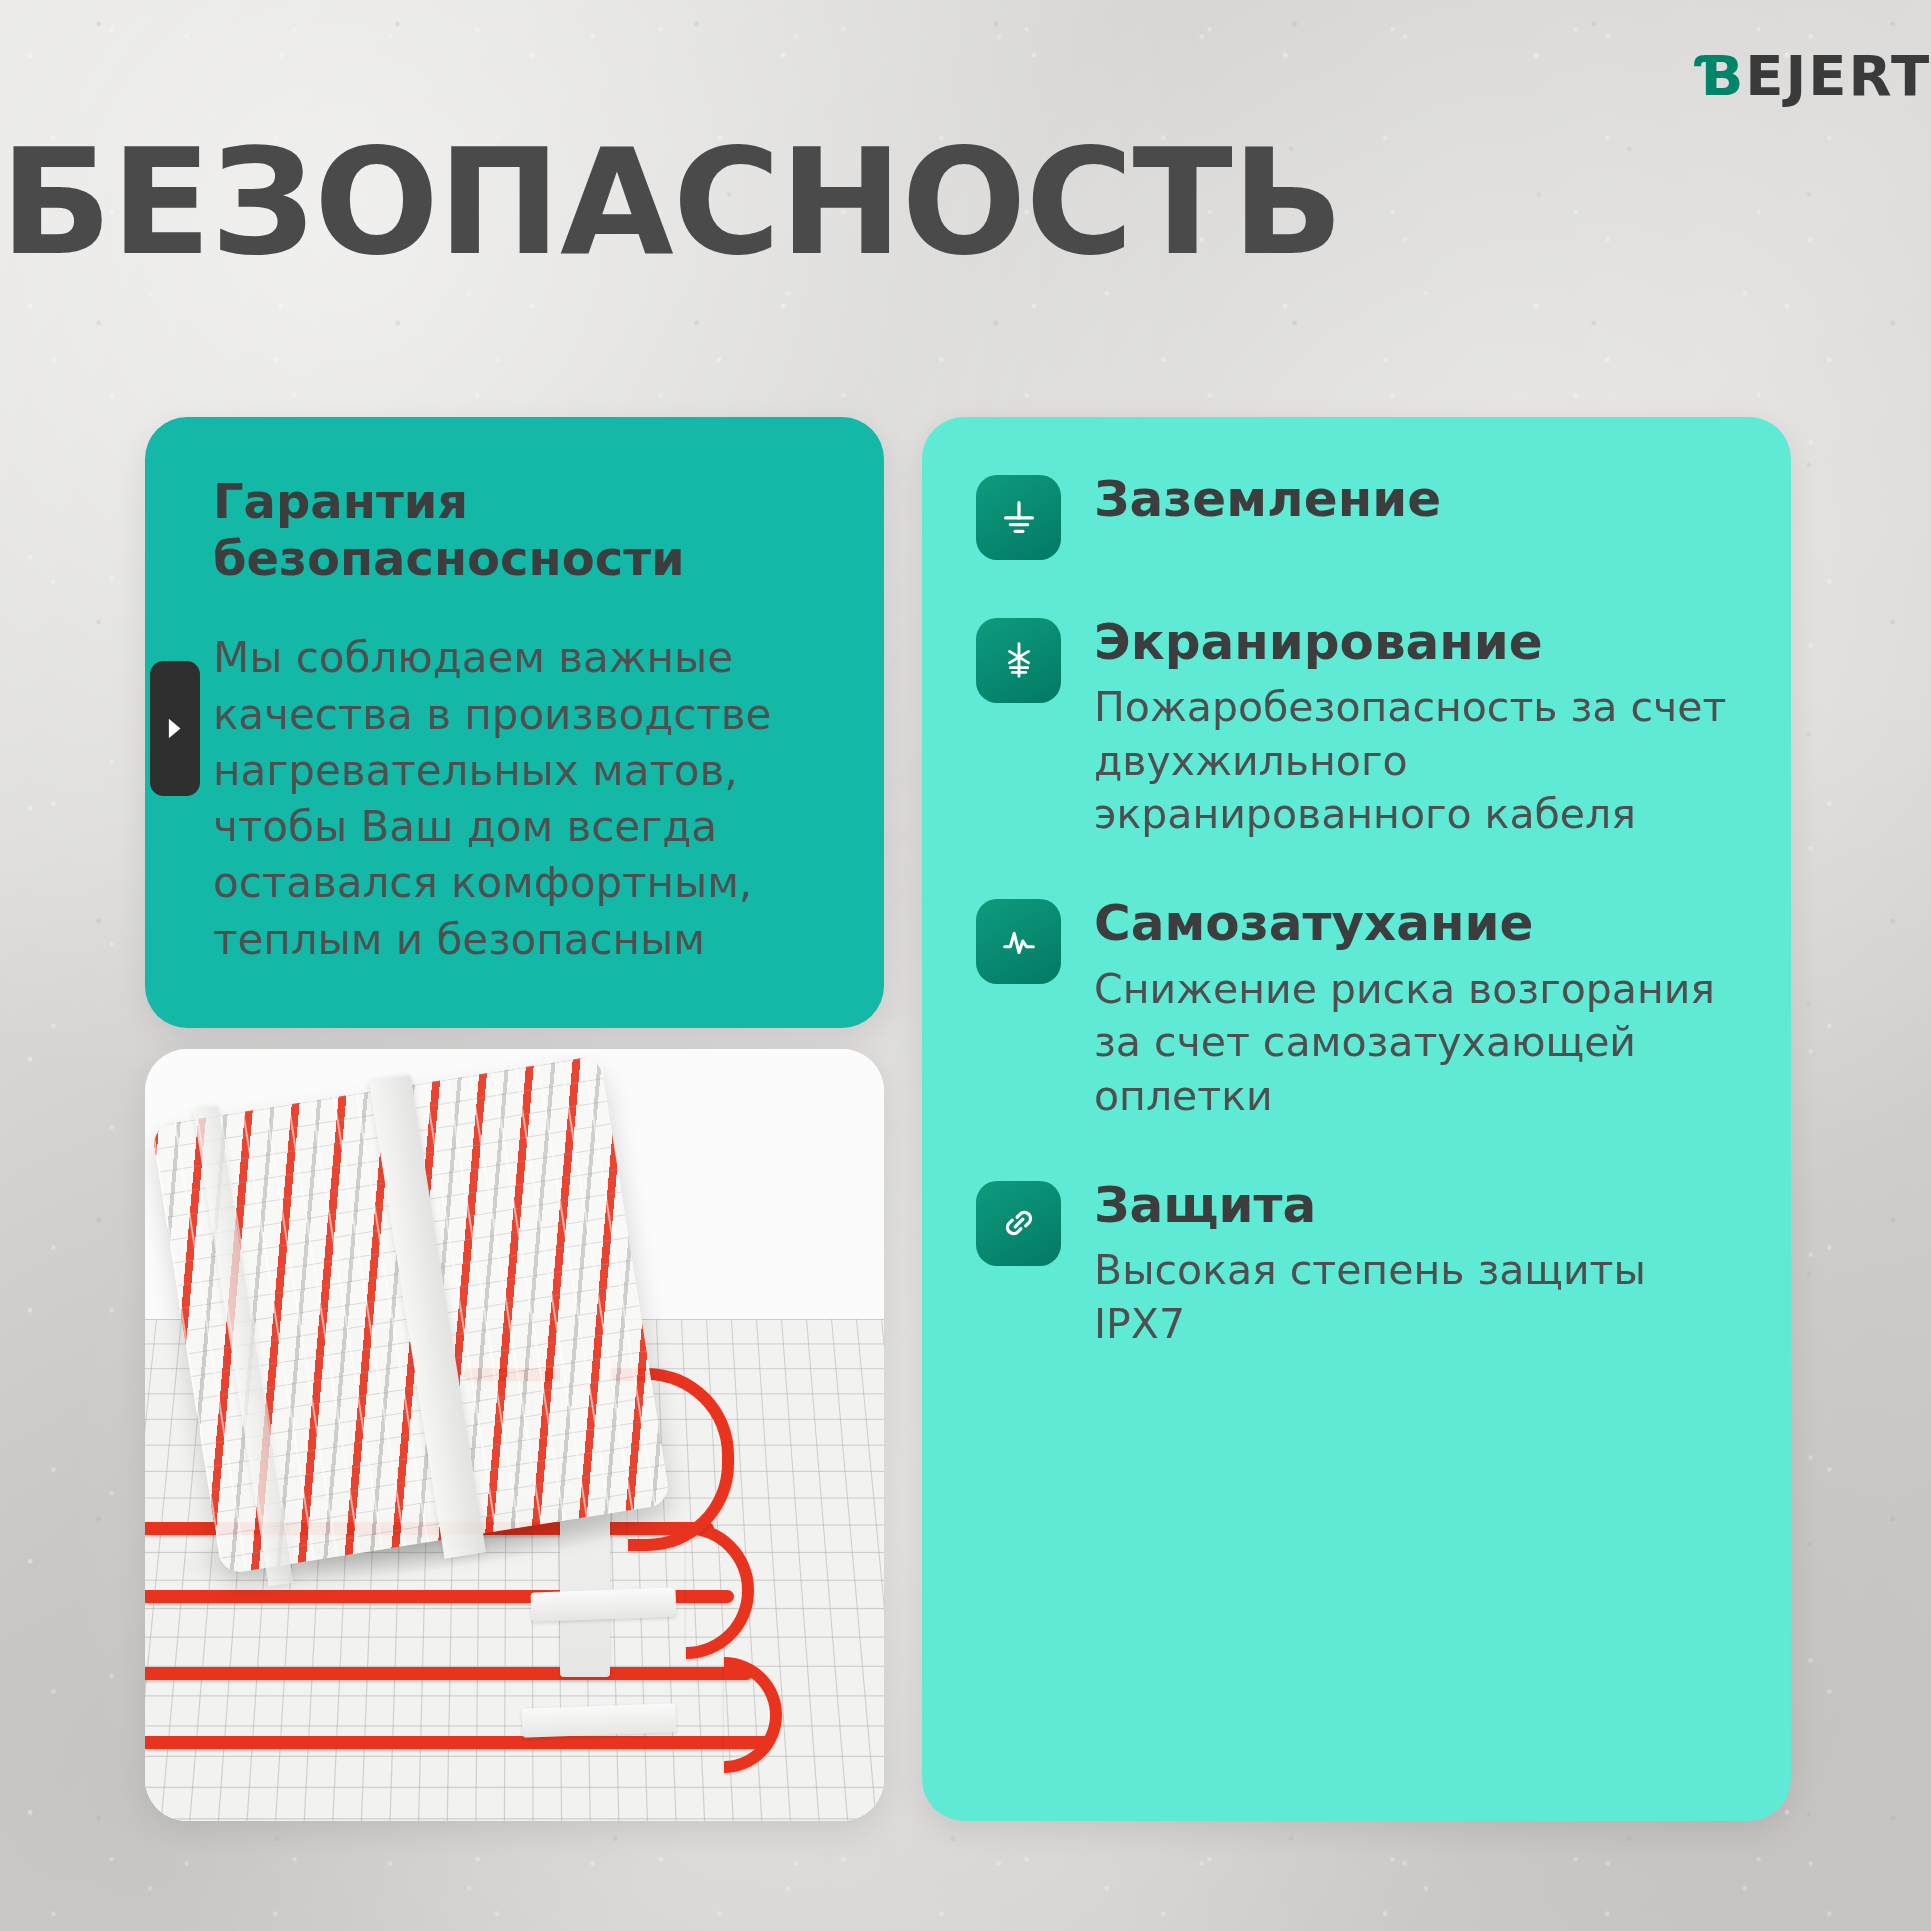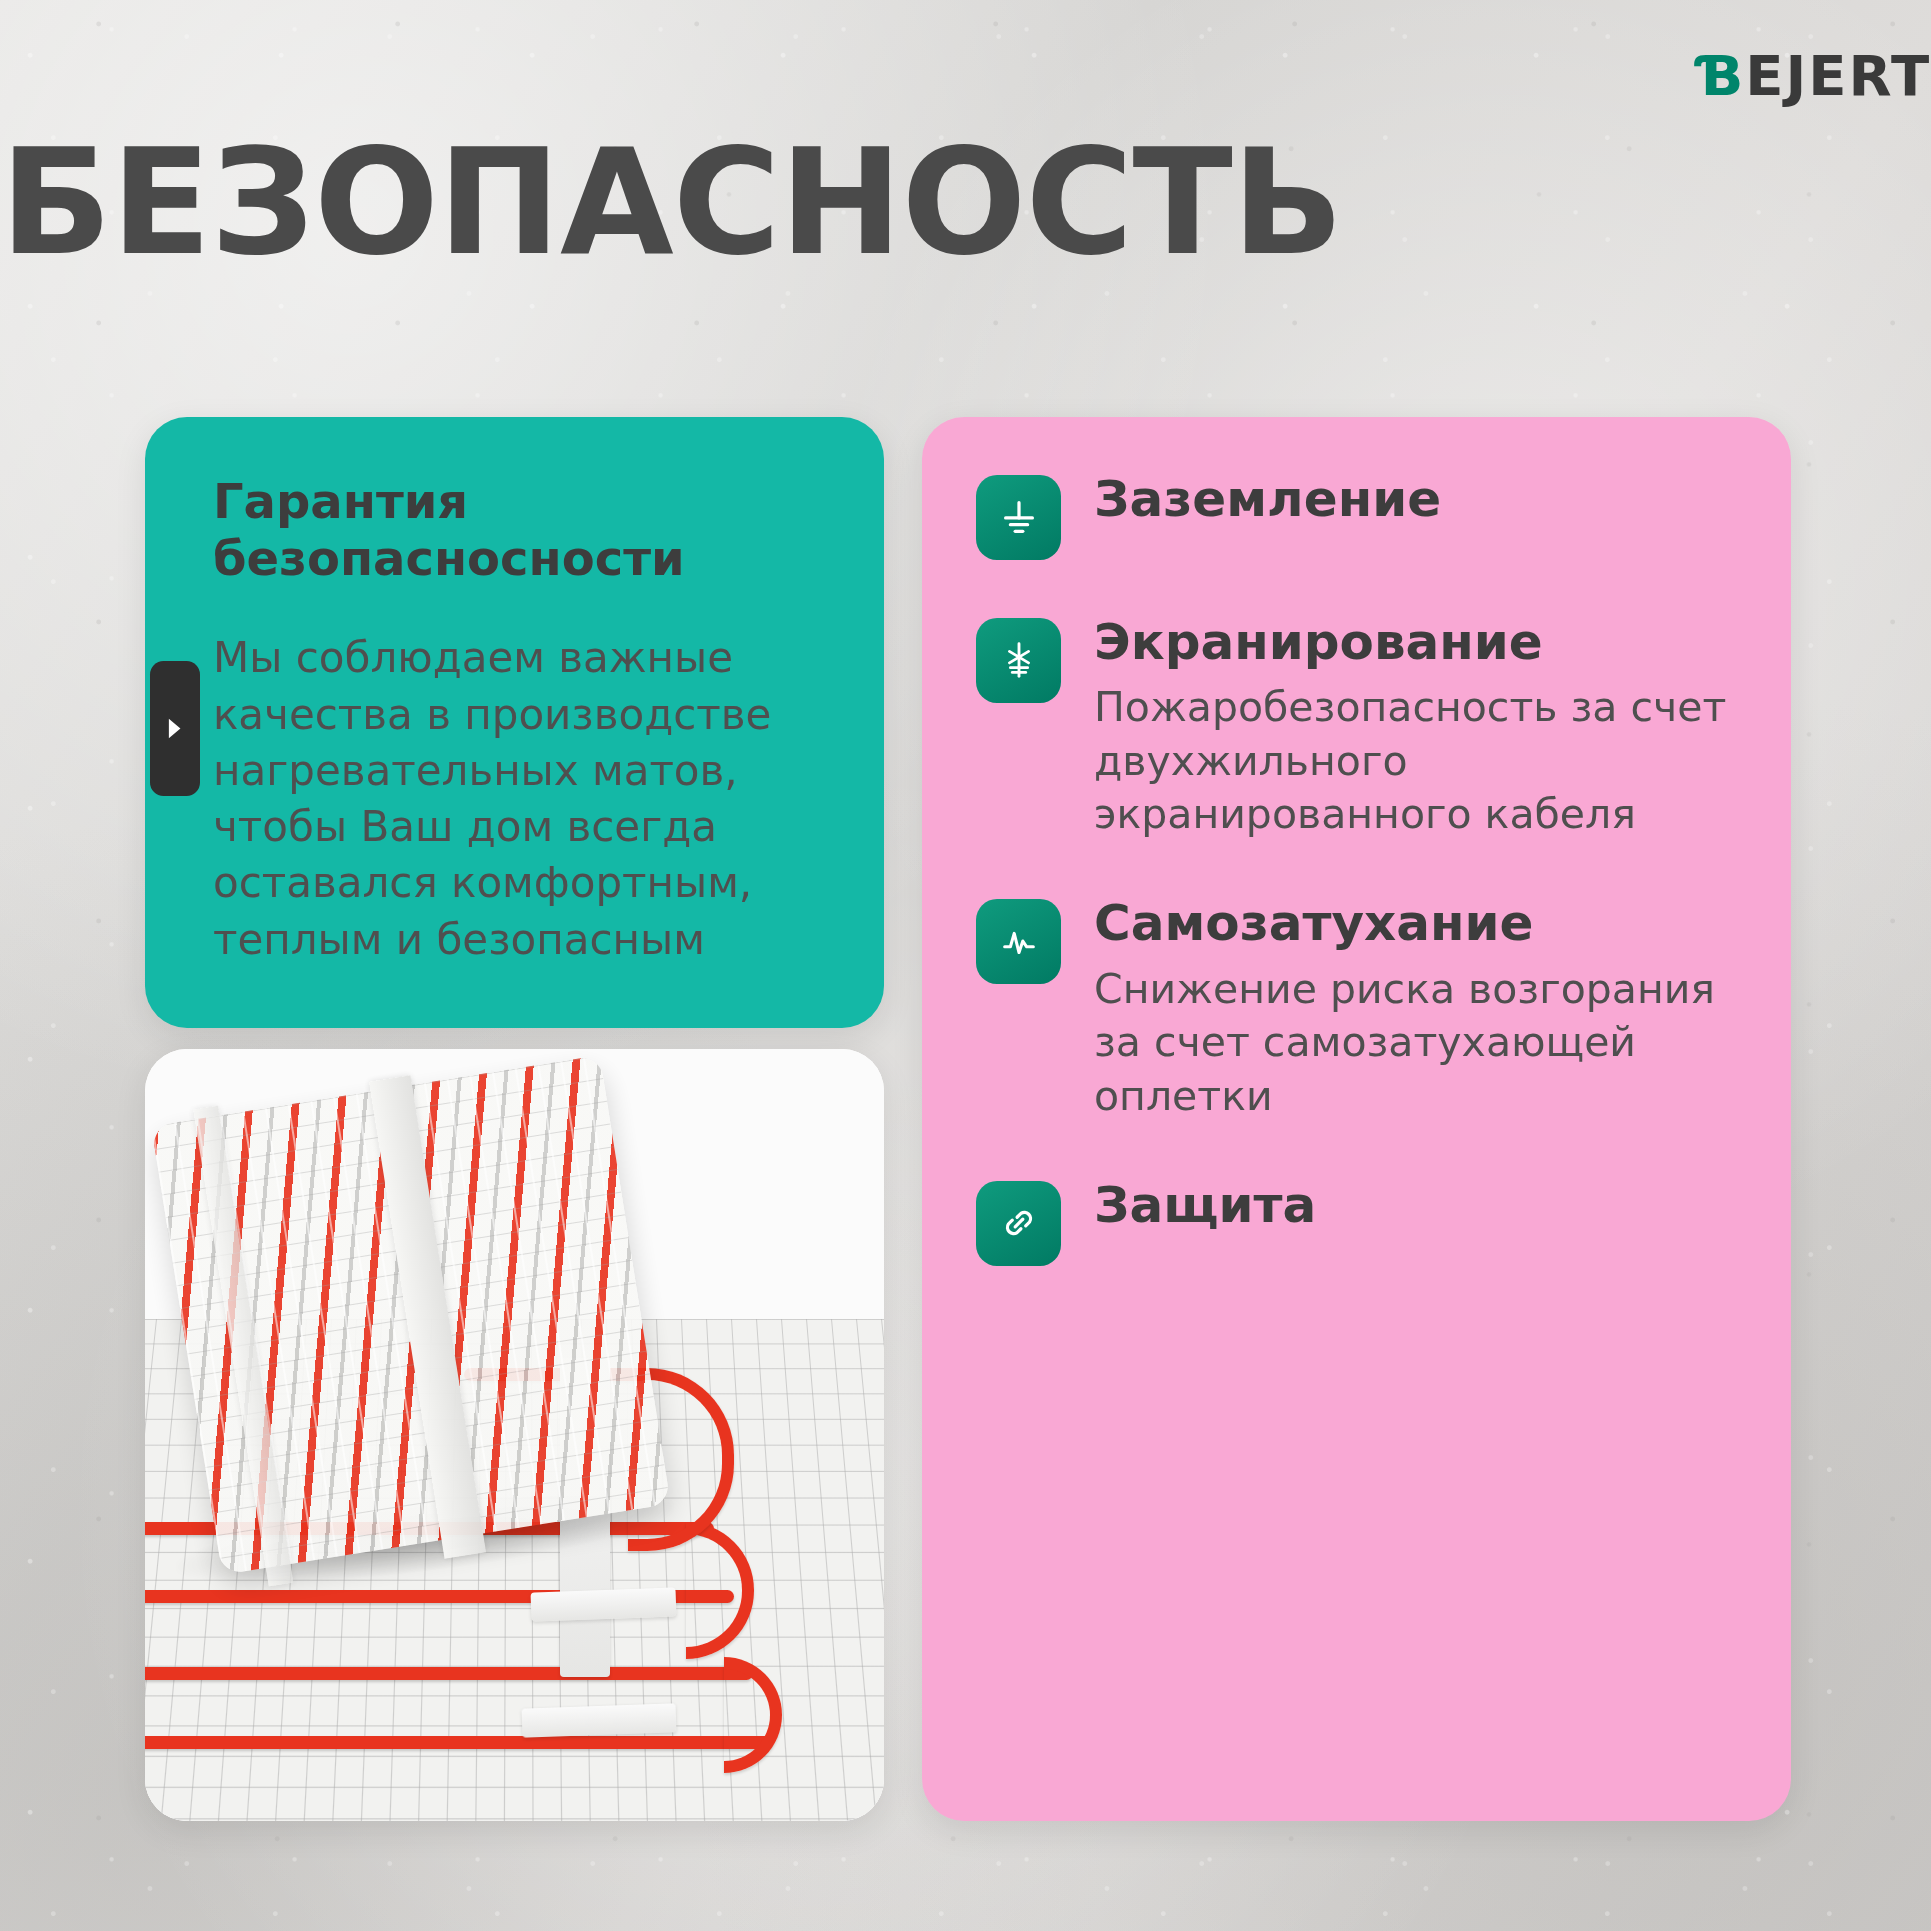--- a/index.html
+++ b/index.html
@@ -213,21 +213,21 @@
     border-radius: 3.9px;
   }
 
   
   .card-features {
     position: absolute;
     left: 922px;
     top: 417px;
     width: 869px;
     height: 1404px;
-    background: #f9a8d4;
+    background: #5eead4;
     border-radius: 42px;
     padding: 54px 54px 39px 54px;
     box-shadow: 0 9.7px 33px rgba(0,0,0,0.09);
   }
   .feature {
     display: flex;
     align-items: flex-start;
     gap: 33px;
     margin-bottom: 54px;
   }
@@ -362,17 +362,18 @@
       <svg width="44" height="44" viewBox="0 0 46 46" aria-hidden="true">
         <g stroke="#ffffff" stroke-width="3.4" fill="none" stroke-linecap="round">
           <path d="M19 27 L27 19"></path>
           <path d="M16 20 L12 24 a6.5 6.5 0 0 0 9 9 l4 -4"></path>
           <path d="M30 26 L34 22 a6.5 6.5 0 0 0 -9 -9 l-4 4"></path>
         </g>
       </svg>
     </div>
     <div class="feat-body">
       <div class="feat-title">Защита</div>
+      <div class="feat-desc">Высокая степень защиты IPX7</div>
     </div>
   </div>
 
 </div>
 
 
 </body></html>

